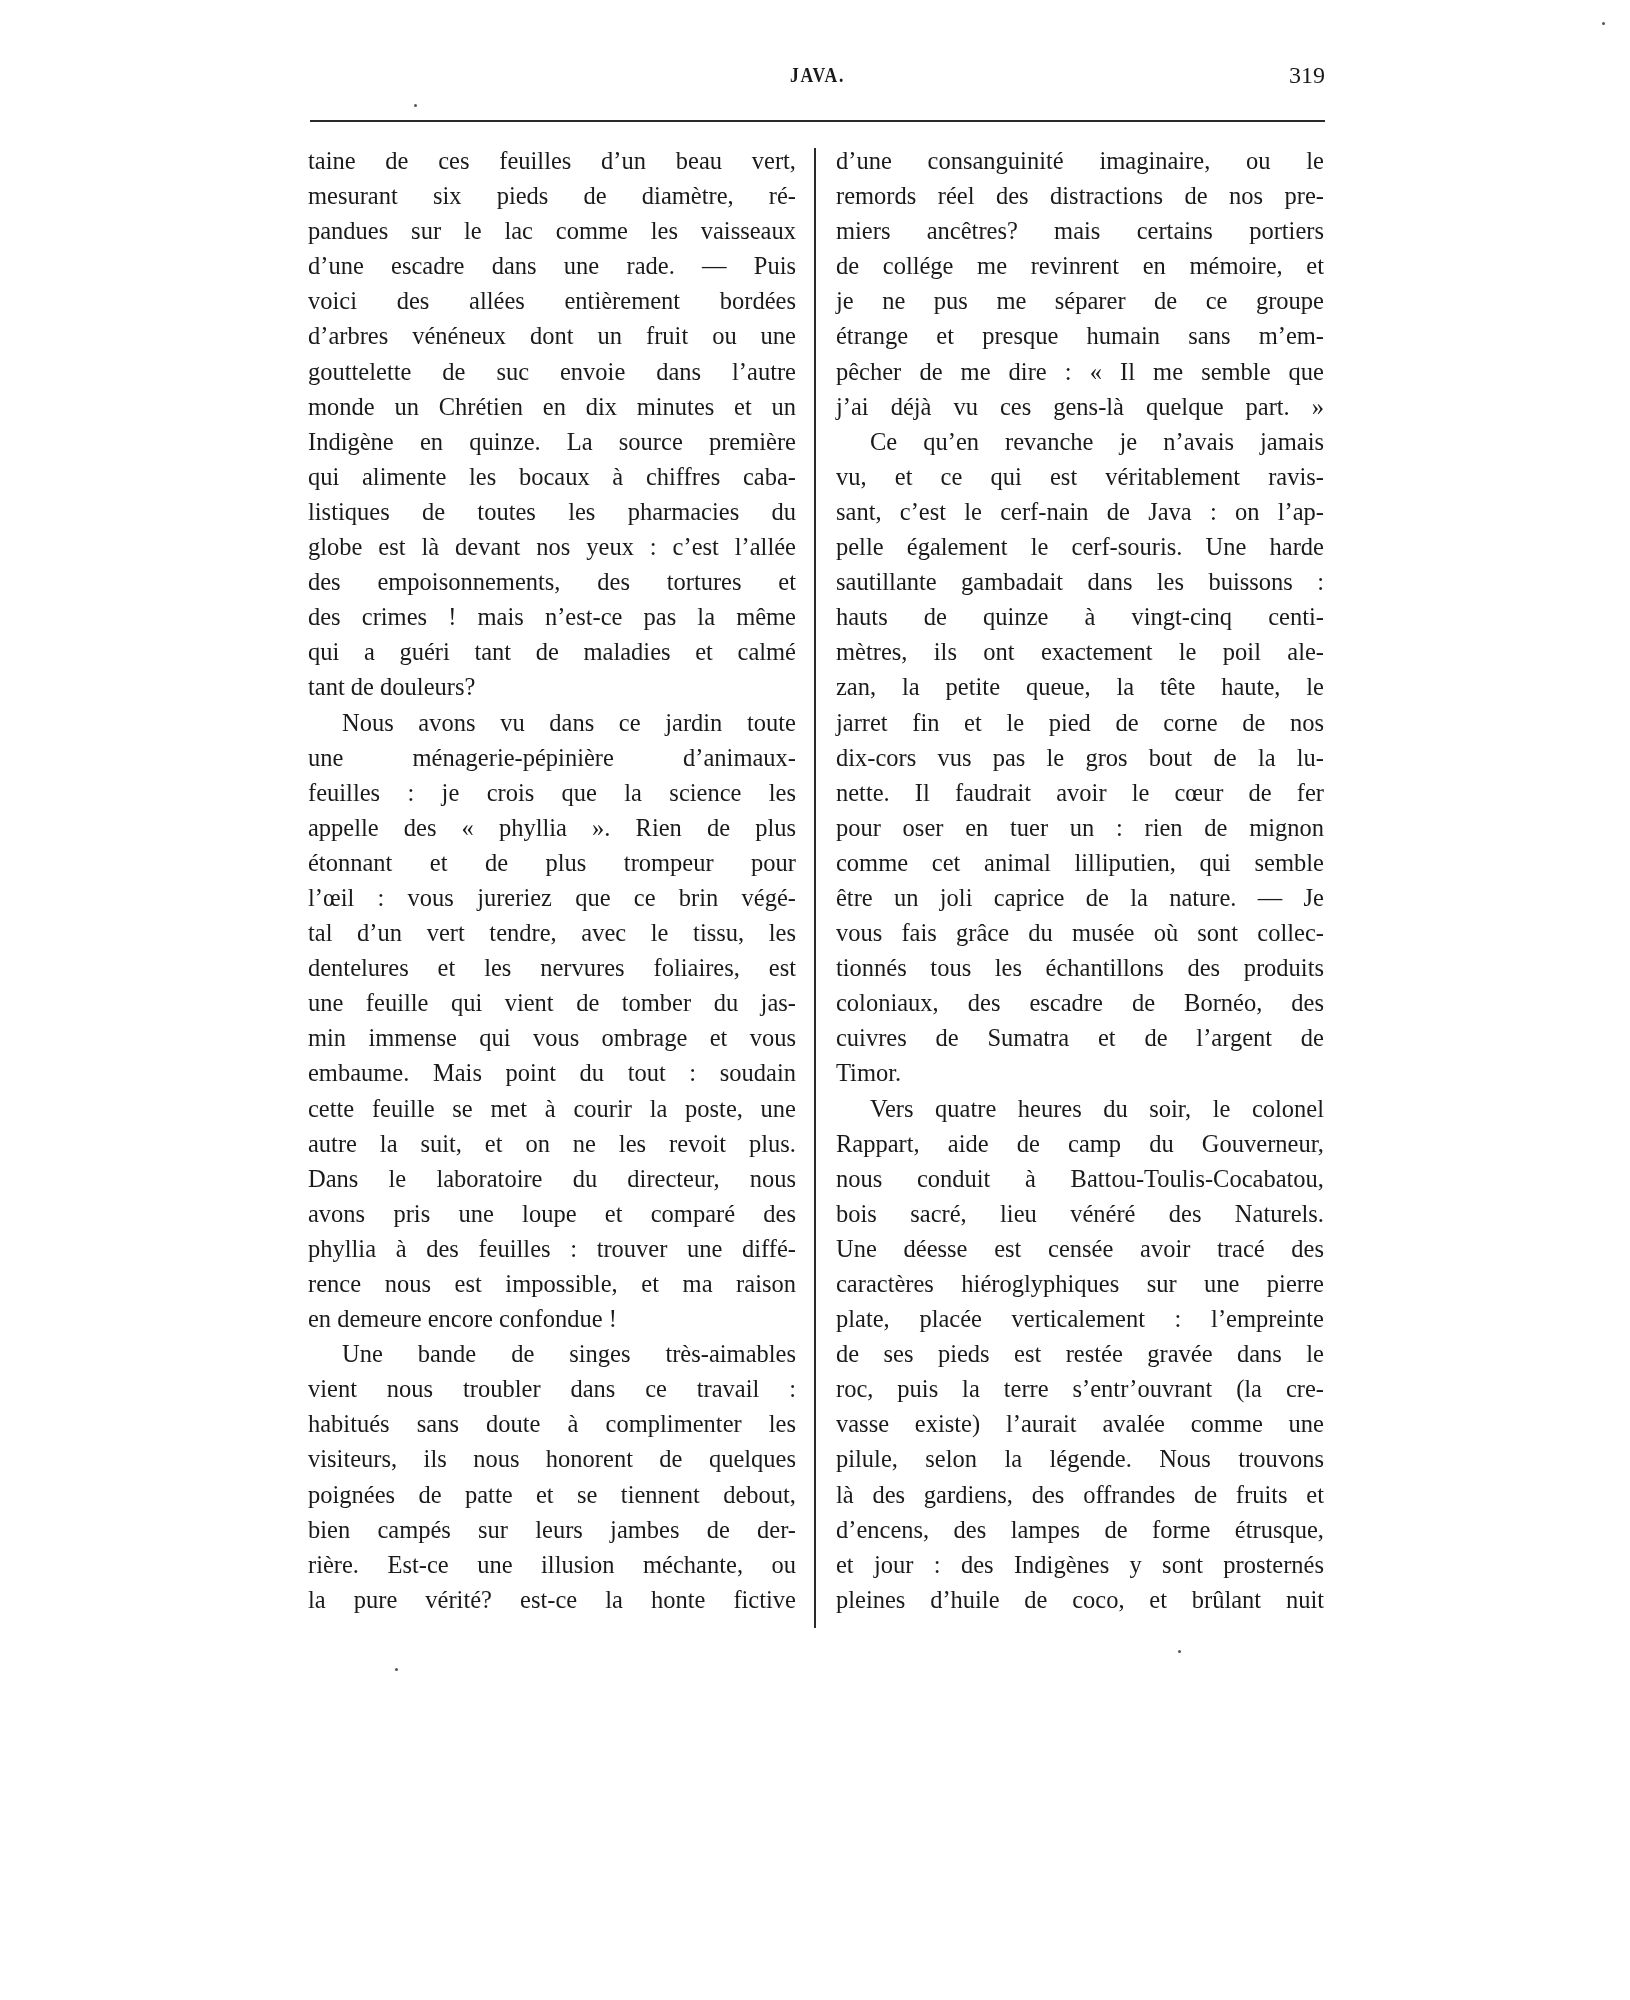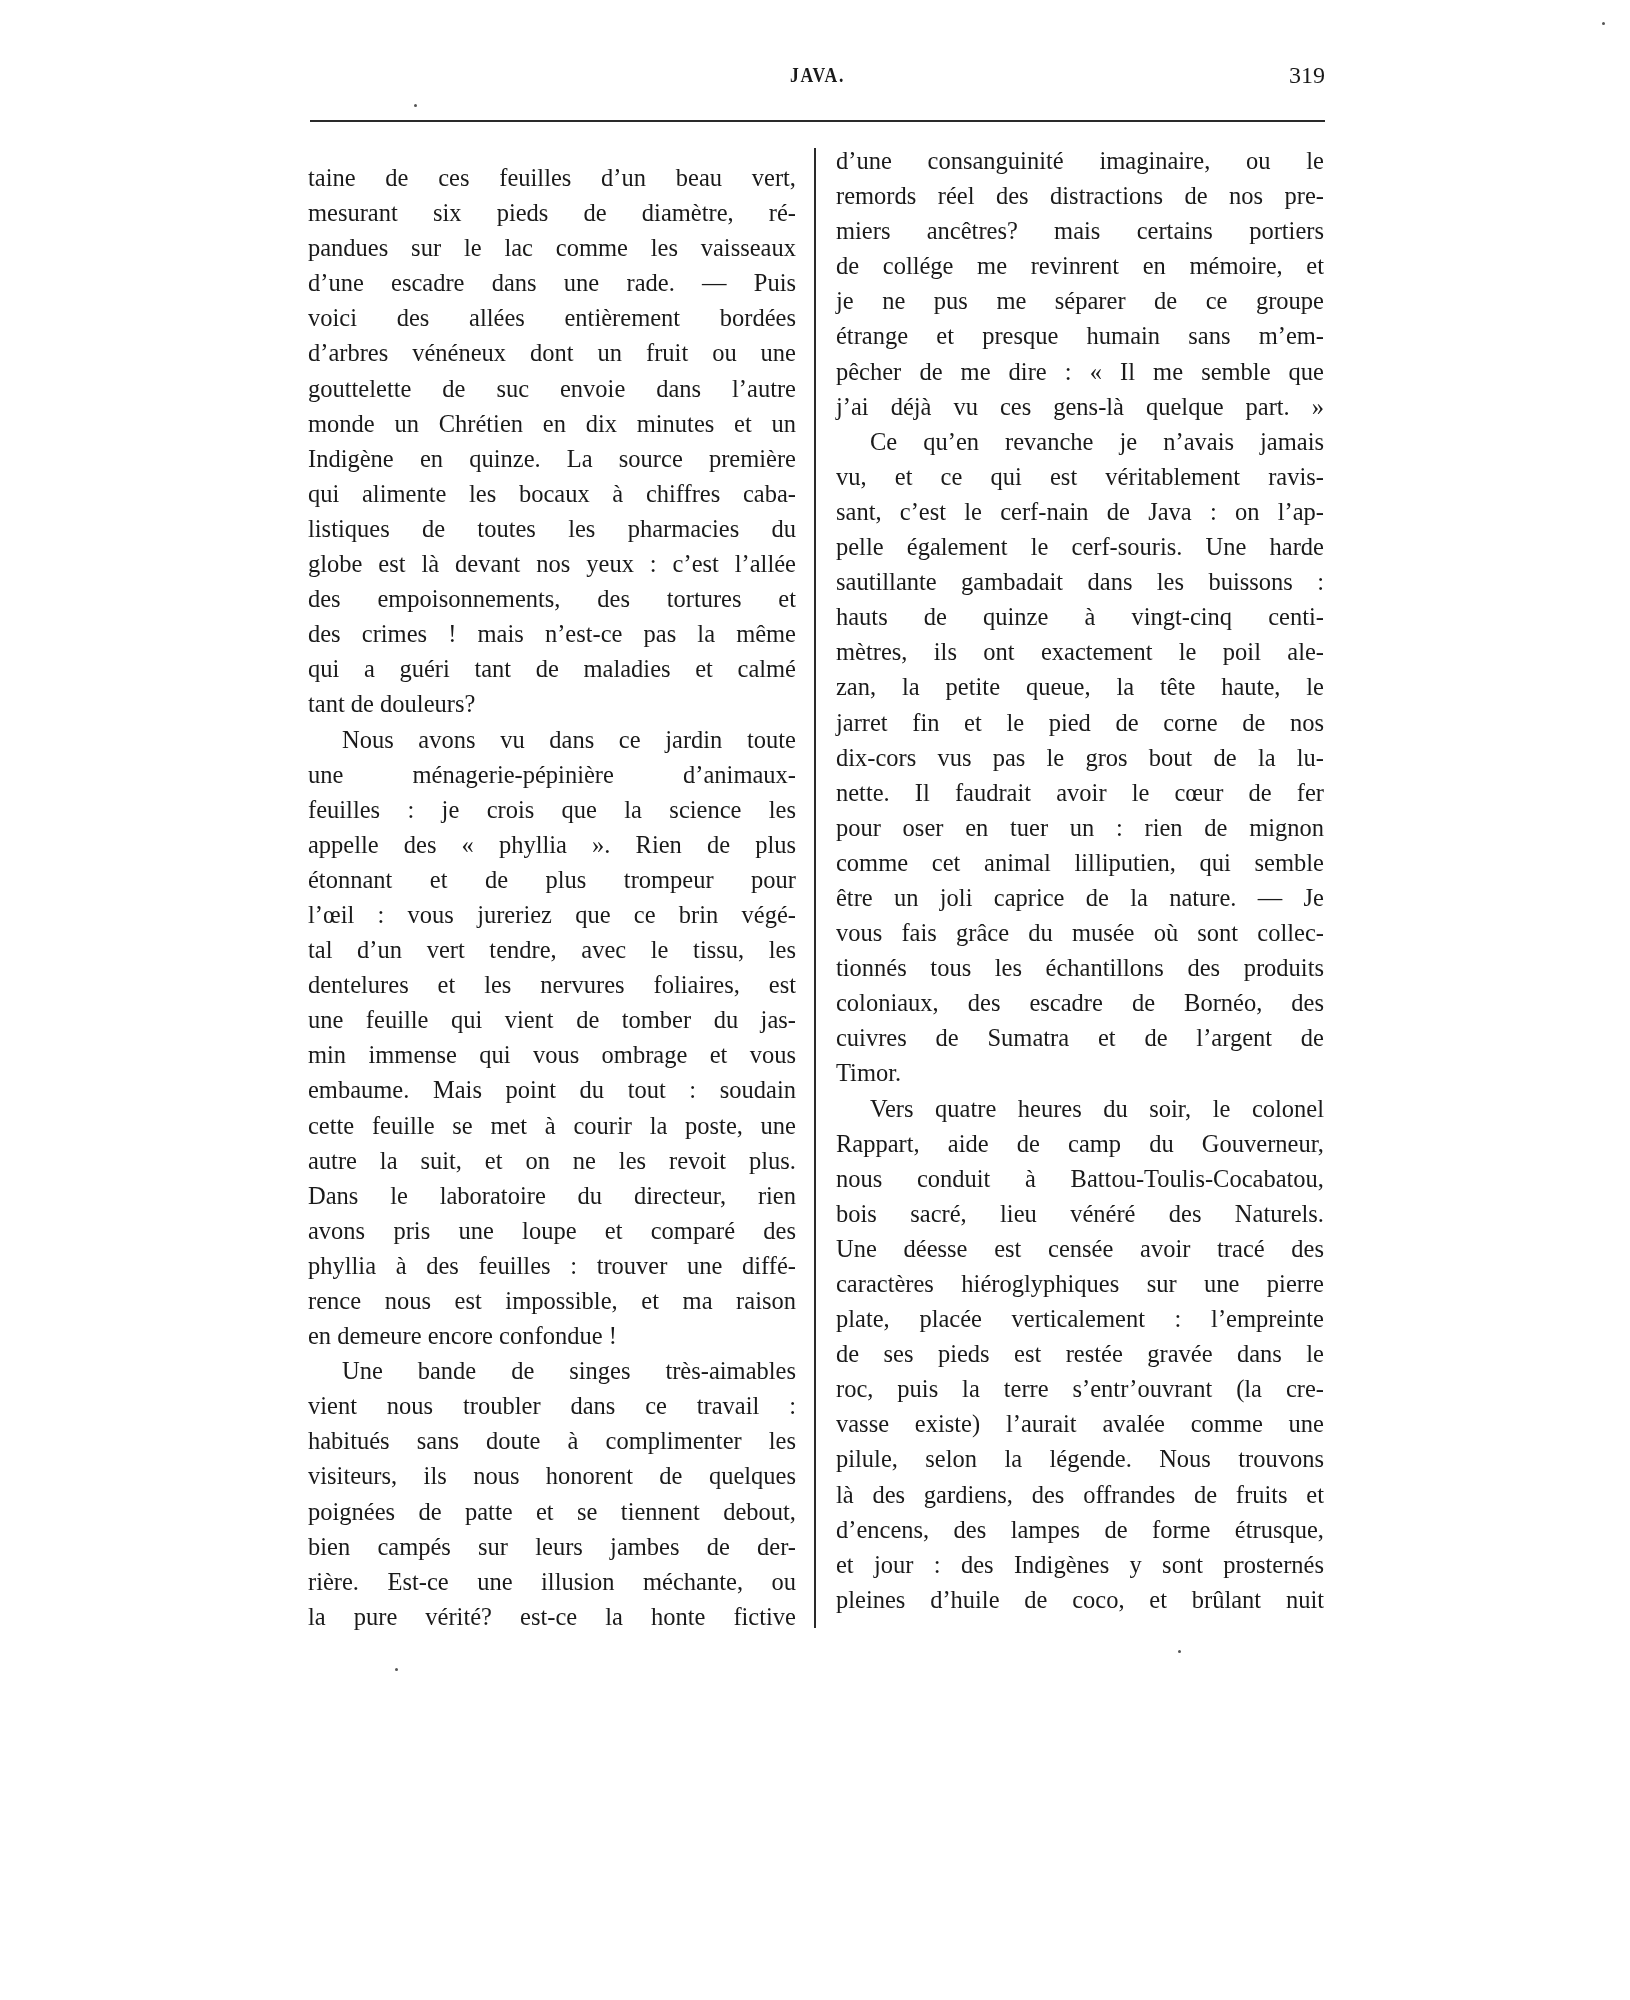--- a/index.html
+++ b/index.html
@@ -17,21 +17,21 @@
     position: absolute; right: 0; top: 0; font-size: 24px; font-weight: normal;
   }
   .head-rule {
     position: absolute; left: 310px; top: 120px; width: 1015px; height: 2px; background: #2a2a2a;
   }
   .column {
     position: absolute; top: 143px; width: 488px;
     font-family: "Liberation Serif", serif; font-size: 24.5px; line-height: 35.1px;
     text-align: justify; text-align-last: justify;
   }
-  .col-left { left: 308px; margin-top: 17px; }
+  .col-left { left: 308px; }
   .col-right { left: 836px; }
   .line { display: block; white-space: nowrap; height: 35.1px; overflow: visible; }
   .line.indent { padding-left: 34px; }
   .line.last { text-align-last: left; }
   .col-divider {
     position: absolute; left: 814px; top: 148px; width: 2px; height: 1480px; background: #2a2a2a;
   }
   .speck { position: absolute; width: 3px; height: 3px; background: #555; border-radius: 50%; }
 </style>
 </head>
@@ -67,21 +67,21 @@
       <div class="line">appelle des « phyllia ». Rien de plus</div>
       <div class="line">étonnant et de plus trompeur pour</div>
       <div class="line">l’œil : vous jureriez que ce brin végé-</div>
       <div class="line">tal d’un vert tendre, avec le tissu, les</div>
       <div class="line">dentelures et les nervures foliaires, est</div>
       <div class="line">une feuille qui vient de tomber du jas-</div>
       <div class="line">min immense qui vous ombrage et vous</div>
       <div class="line">embaume. Mais point du tout : soudain</div>
       <div class="line">cette feuille se met à courir la poste, une</div>
       <div class="line">autre la suit, et on ne les revoit plus.</div>
-      <div class="line">Dans le laboratoire du directeur, rien</div>
+      <div class="line">Dans le laboratoire du directeur, nous</div>
       <div class="line">avons pris une loupe et comparé des</div>
       <div class="line">phyllia à des feuilles : trouver une diffé-</div>
       <div class="line">rence nous est impossible, et ma raison</div>
       <div class="line last">en demeure encore confondue !</div>
       <div class="line indent">Une bande de singes très-aimables</div>
       <div class="line">vient nous troubler dans ce travail :</div>
       <div class="line">habitués sans doute à complimenter les</div>
       <div class="line">visiteurs, ils nous honorent de quelques</div>
       <div class="line">poignées de patte et se tiennent debout,</div>
       <div class="line">bien campés sur leurs jambes de der-</div>

